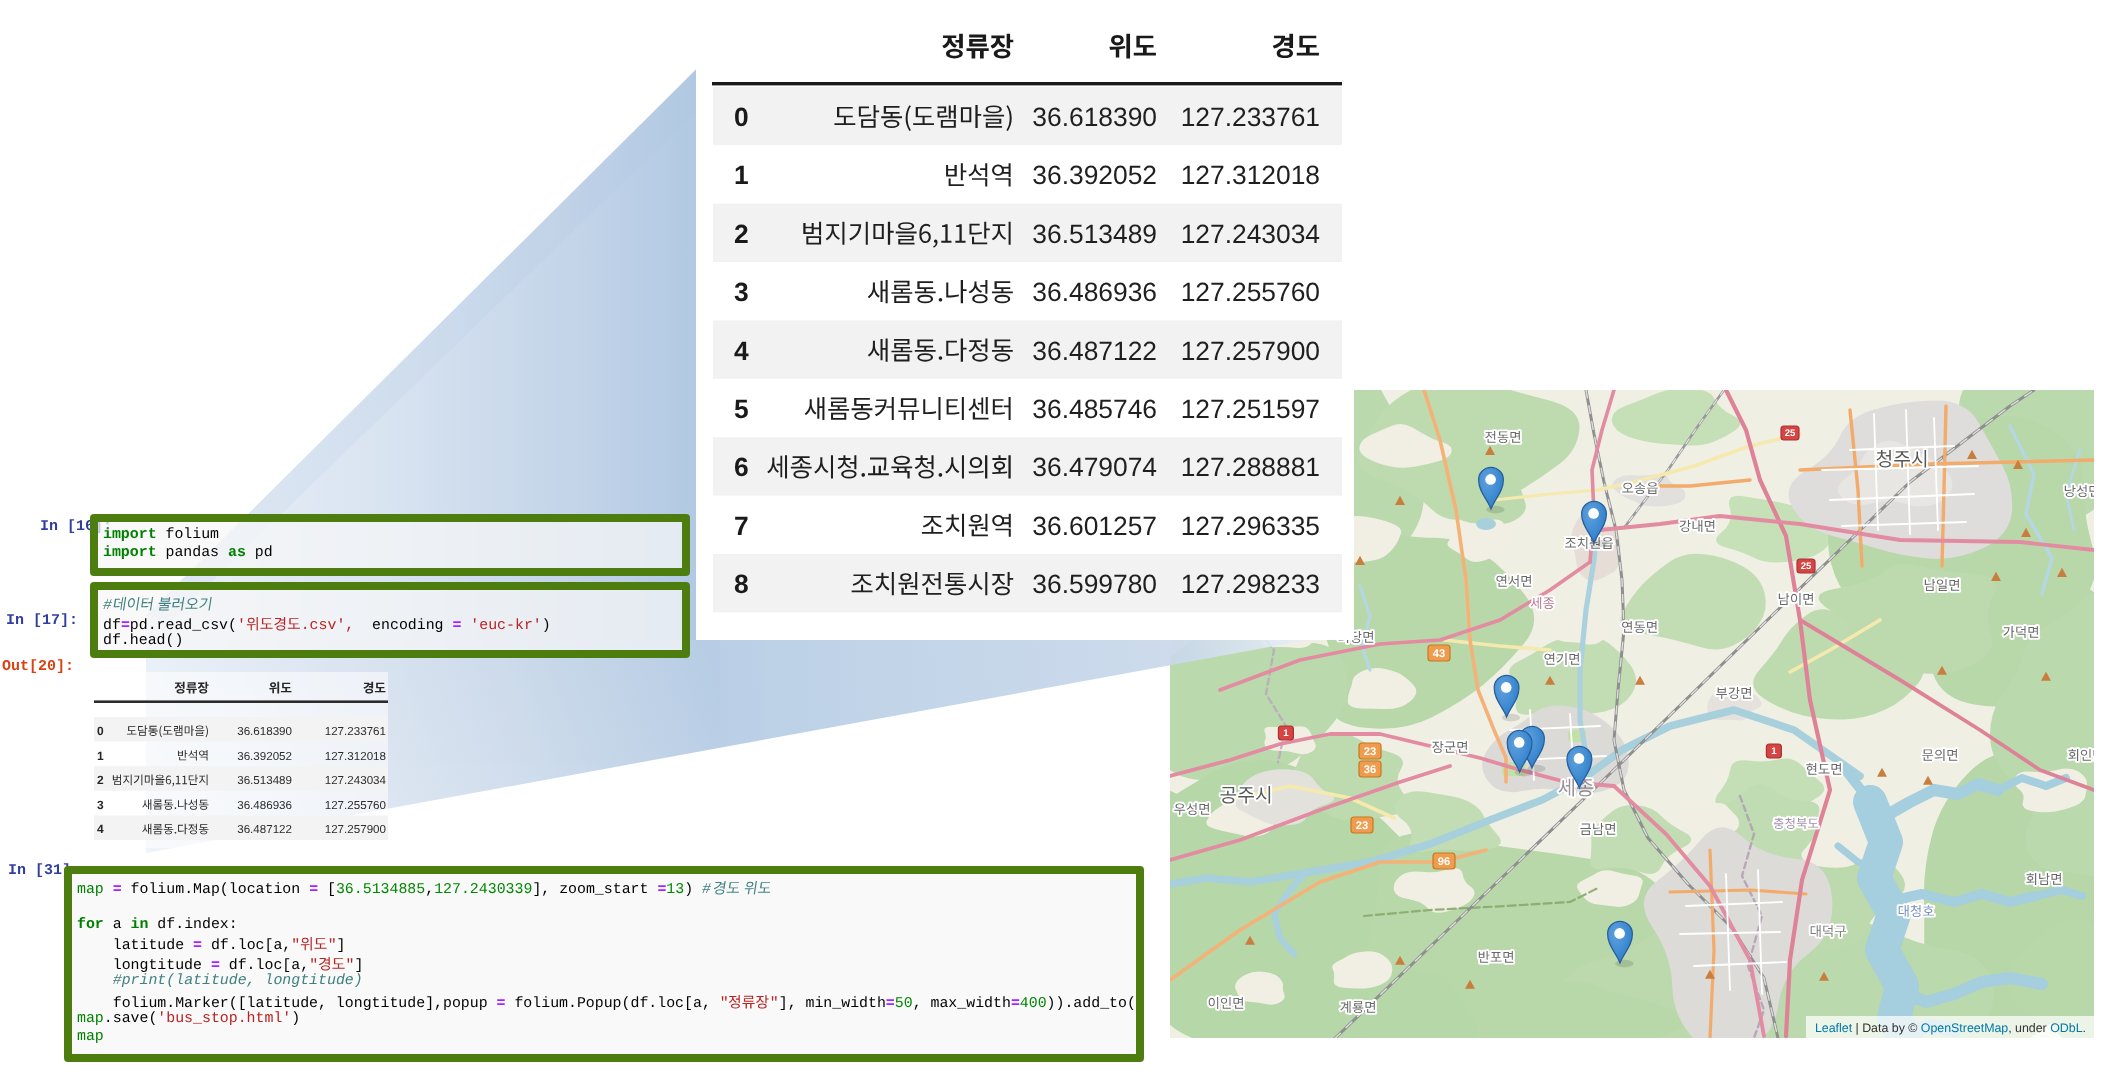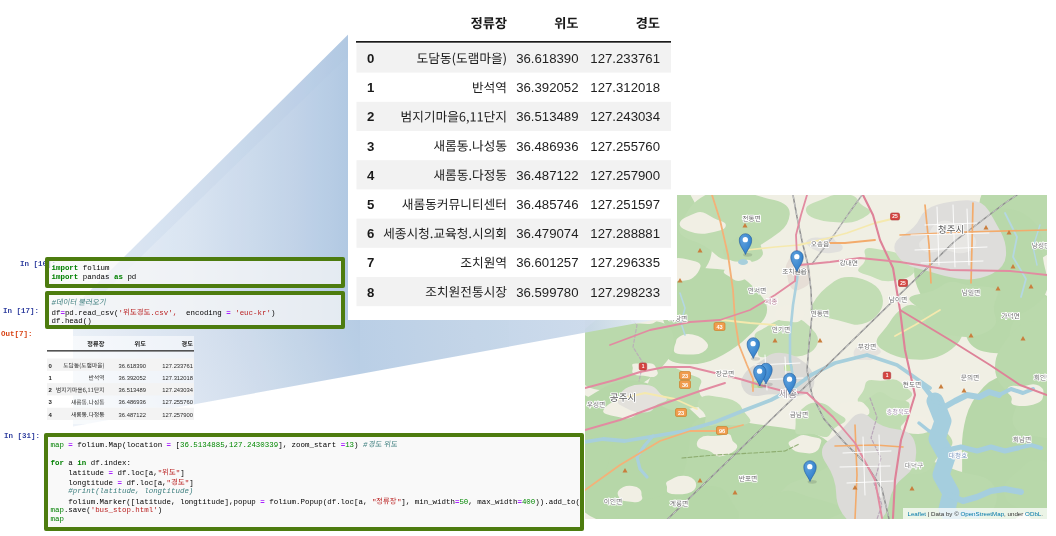--- a/index.html
+++ b/index.html
@@ -160,23 +160,23 @@
       <div class="cl" style="top:12.68px">df<span class="op">=</span>pd.read_csv(<span class="st">'</span><svg style="vertical-align:-1.64px" width="27.42" height="8.34" viewBox="0 -90 368.0 112">
           <g fill="#BA2121">
             <use href="#k7" x="0"></use>
             <use href="#k8" x="92"></use>
             <use href="#k9" x="184"></use>
             <use href="#k8" x="276"></use>
           </g>
         </svg><span class="st">.csv',</span>&nbsp;&nbsp;encoding&nbsp;<span class="op">=</span>&nbsp;<span class="st">'euc-kr'</span>)</div>
       <div class="cl" style="top:22.05px">df.head()</div>
     </div>
-    <div class="prompt out" style="left:1px;top:330.5px">Out[7]:</div>
+    <div class="prompt out" style="left:1px;top:330.5px">Out[20]:</div>
     <div class="prompt in" style="left:4px;top:433px">In&nbsp;[31]:</div>
-    <div class="cell" style="left:44px;top:433px;width:532px;height:90px">
+    <div class="cell" style="left:32px;top:433px;width:532px;height:90px">
       <div class="cl" style="top:3.30px"><span class="bi">map</span>&nbsp;<span class="op">=</span>&nbsp;folium.Map(location&nbsp;<span class="op">=</span>&nbsp;[<span class="nm">36.5134885</span>,<span class="nm">127.2430339</span>],&nbsp;zoom_start&nbsp;<span class="op">=</span><span class="nm">13</span>)&nbsp;<span class="cm">#</span><svg style="vertical-align:-1.64px" width="29.35" height="8.34" viewBox="0 -90 394.0 112">
           <g fill="#408080" transform="skewX(-9)">
             <use href="#k9" x="0"></use>
             <use href="#k8" x="92"></use>
             <use href="#k7" x="210"></use>
             <use href="#k8" x="302"></use>
           </g>
         </svg></div>
       <div class="cl" style="top:12.68px"></div>
       <div class="cl" style="top:22.05px"><span class="kw">for</span>&nbsp;a&nbsp;<span class="kw">in</span>&nbsp;df.index:</div>

